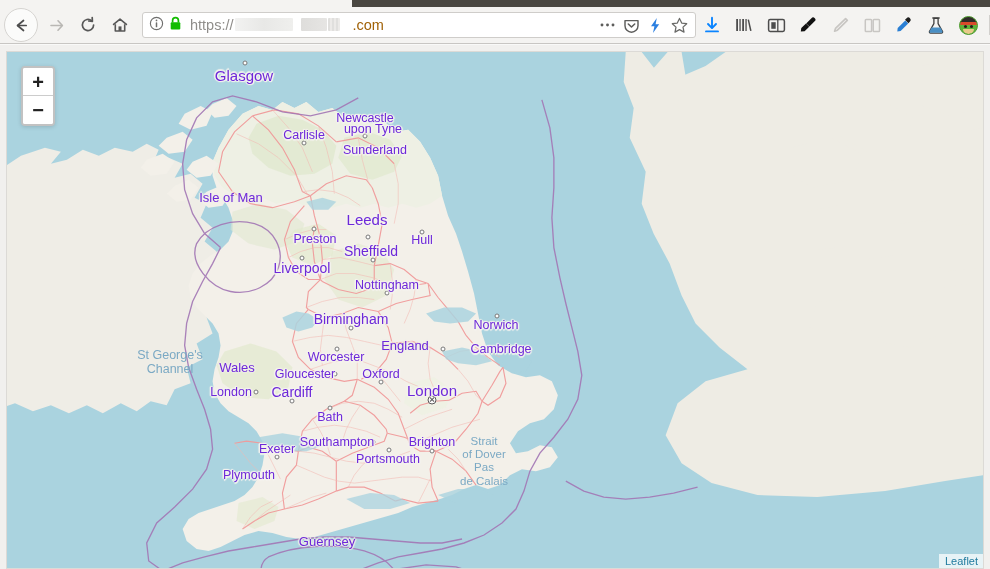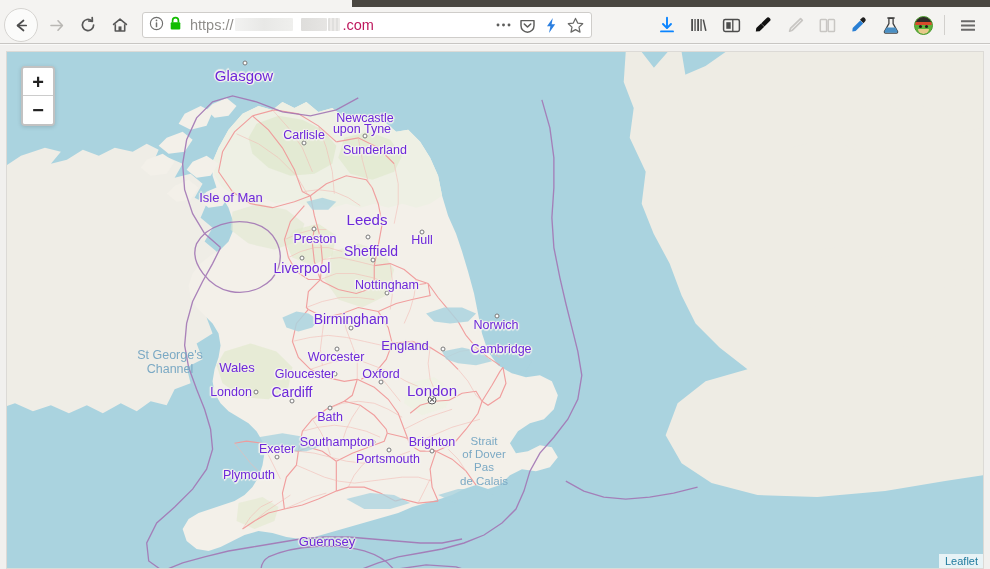--- a/index.html
+++ b/index.html
@@ -39,21 +39,21 @@
     width: 34px; height: 34px; margin-left: 4px; margin-right: 2px;
     border: 1px solid #d6d4d1; border-radius: 50%;
     background: #fbfbfa;
   }
   .navbtn svg { display: block; }
 
   
   #urlbar {
     flex: 0 0 auto;
     margin-left: 6px;
-    width: 450px; height: 26px;
+    width: 554px; height: 26px;
     background: #ffffff;
     border: 1px solid #cfcdca;
     border-radius: 3px;
     display: flex; align-items: center;
     padding: 0 4px 0 6px;
   }
   #identity-box { display: flex; align-items: center; gap: 5px; flex: 0 0 auto; }
   #urltext {
     flex: 1 1 auto; margin-left: 8px;
     font-size: 14.5px; color: #3a3a38;
@@ -61,21 +61,21 @@
     white-space: nowrap; overflow: hidden;
   }
   #url-scheme { color: #8f8d8a; }
   .url-redact {
     display: inline-block; height: 13px; border-radius: 1px;
     position: relative; top: 1px;
   }
   #redact-a { width: 58px; background: linear-gradient(90deg,#f2f2f1,#e8e8e6,#efefed); margin-left: 1px; }
   #redact-b { width: 26px; background: linear-gradient(90deg,#dedddb,#e6e5e3); margin-left: 8px; }
   #redact-c { width: 12px; background: repeating-linear-gradient(90deg,#e0dfdd 0 2px,#eceae8 2px 4px); margin-left: 1px; }
-  #url-tld { color: #be185d; margin-left: 3px; }
+  #url-tld { color: #a16207; margin-left: 13px; }
 
   .urlbar-icon {
     width: 24px; height: 24px; flex: 0 0 auto;
     display: flex; align-items: center; justify-content: center;
     cursor: pointer;
   }
 
   #toolbar-right {
     margin-left: auto; display: flex; align-items: center; height: 37px;
     padding-right: 6px;
@@ -603,21 +603,21 @@
         <div class="zoom-btn" id="zoom-out" title="Zoom out">−</div>
       </div>
 
       <div id="label-layer">
           <div class="city-dot" style="left: 238px; top: 11px;"></div>
           <div class="mlabel lbl-city big" style="left: 237px; top: 23px;">Glasgow</div>
           <div class="city-dot" style="left: 297px; top: 91px;"></div>
           <div class="mlabel lbl-city sm" style="left: 297px; top: 83px;">Carlisle</div>
           <div class="city-dot" style="left: 358px; top: 84px;"></div>
           <div class="mlabel lbl-city sm" style="left: 358px; top: 66px;">Newcastle</div>
-          <div class="mlabel lbl-city sm" style="left: 355px; top: 77px;">upon Tyne</div>
+          <div class="mlabel lbl-city sm" style="left: 366px; top: 77px;">upon Tyne</div>
           <div class="mlabel lbl-city sm" style="left: 368px; top: 98px;">Sunderland</div>
           <div class="city-dot" style="left: 361px; top: 185px;"></div>
           <div class="mlabel lbl-city big" style="left: 360px; top: 167px;">Leeds</div>
           <div class="city-dot" style="left: 307px; top: 177px;"></div>
           <div class="mlabel lbl-city sm" style="left: 308px; top: 187px;">Preston</div>
           <div class="city-dot" style="left: 415px; top: 180px;"></div>
           <div class="mlabel lbl-city sm" style="left: 415px; top: 188px;">Hull</div>
           <div class="city-dot" style="left: 366px; top: 208px;"></div>
           <div class="mlabel lbl-city med" style="left: 364px; top: 199px;">Sheffield</div>
           <div class="city-dot" style="left: 295px; top: 206px;"></div>

